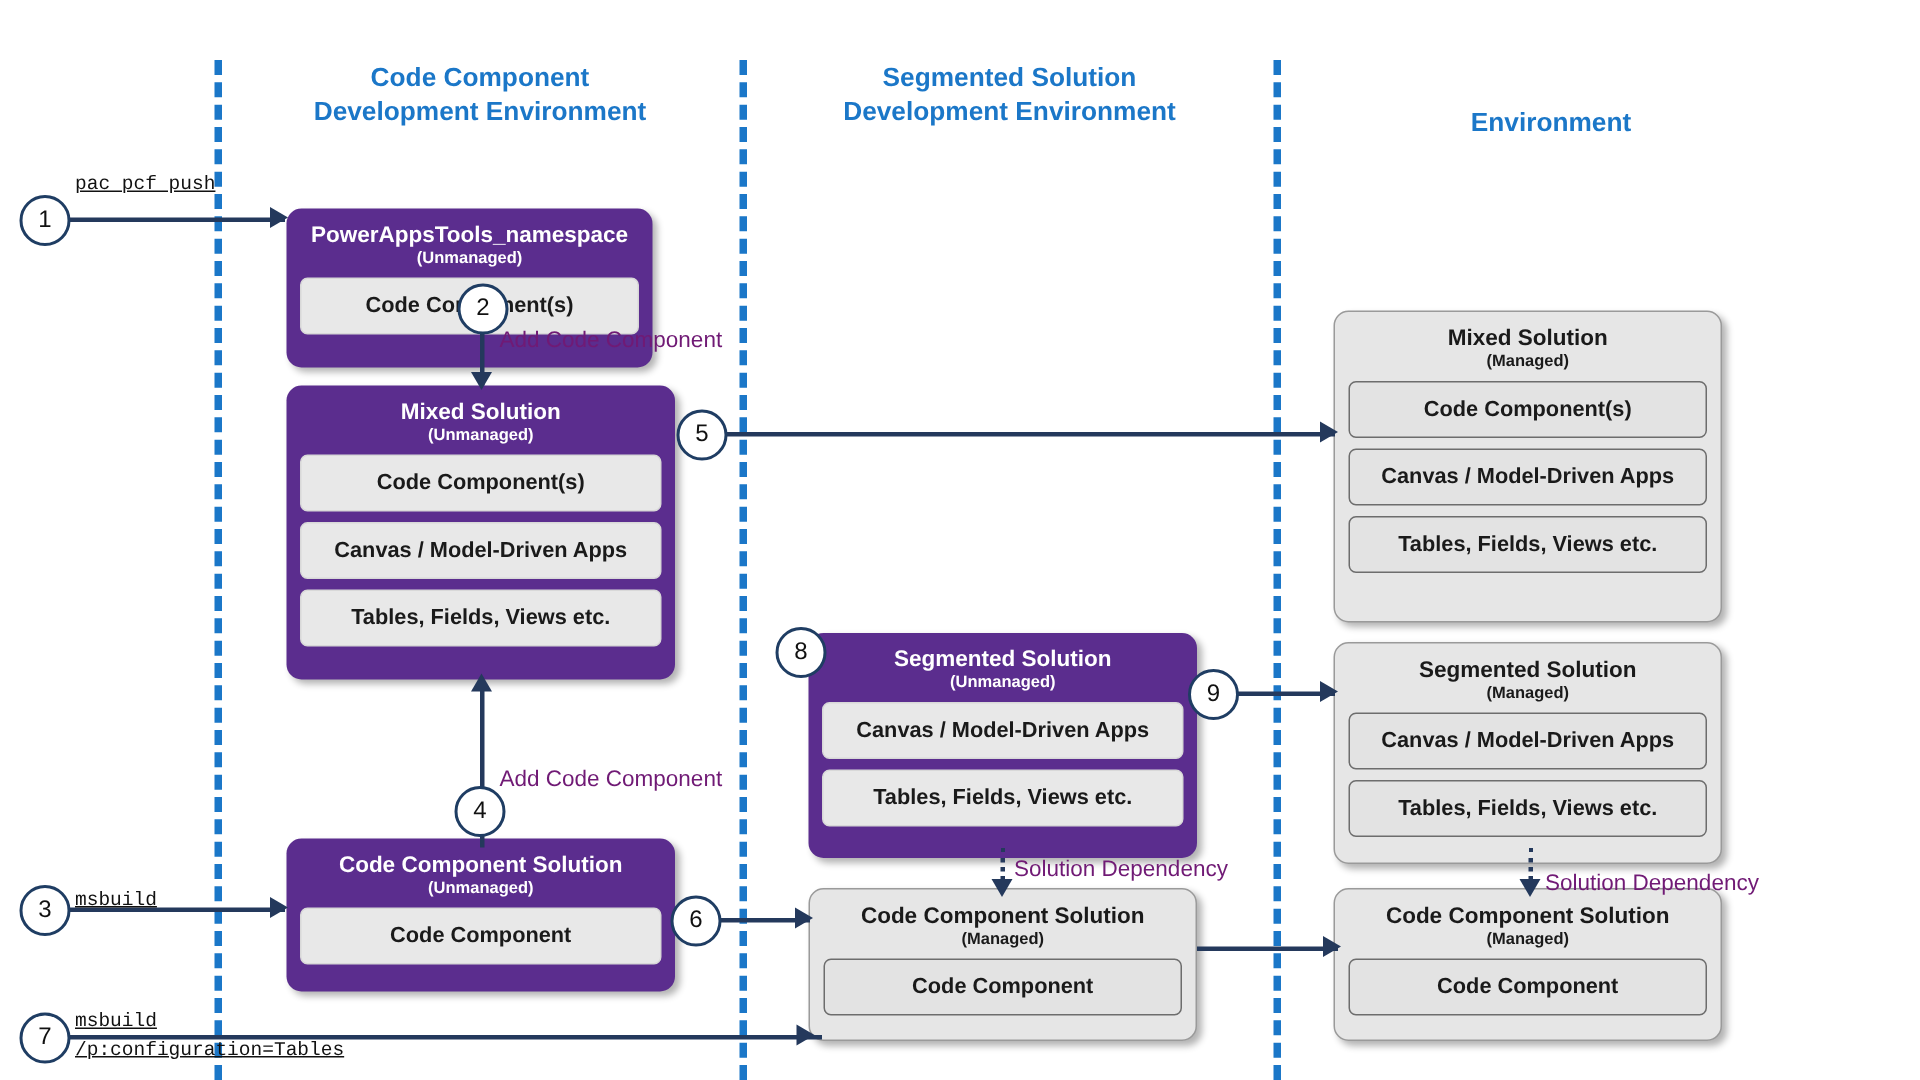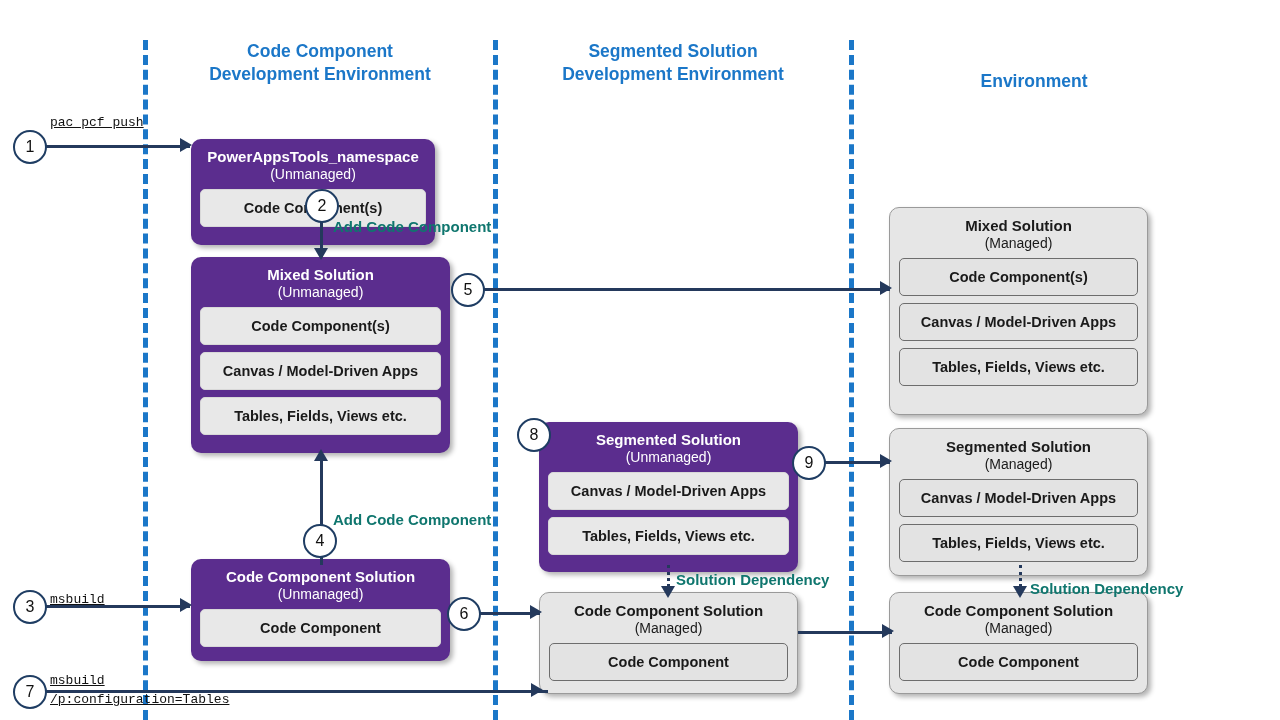--- a/index.html
+++ b/index.html
@@ -18,21 +18,21 @@
 
   
   .box{position:absolute;border-radius:10px;box-sizing:border-box;
        box-shadow:3px 3px 5px rgba(0,0,0,.30);}
   .box.purple{background:#5b2d8e;}
   .box.grey{background:#e6e6e6;border:1px solid #9a9a9a;}
   .box-title{text-align:center;font-weight:bold;font-size:15px;line-height:1.2;
              padding-top:9px;}
   .box.purple .box-title{color:#ffffff;}
   .box.grey .box-title{color:#1a1a1a;}
-  .box-sub{display:block;font-weight:normal;font-size:14px;}
+  .box-sub{display:block;font-weight:bold;font-size:11px;}
   .box.purple .box-sub{color:#ffffff;}
   .items{padding:6px 9px 9px 9px;}
   .item{background:#e8e8e8;border-radius:5px;text-align:center;
         font-size:14.5px;font-weight:bold;color:#1a1a1a;
         padding:10px 14px;margin-bottom:7px;box-sizing:border-box;}
   .box.purple .item{border:1px solid #d8d8d8;}
   .box.grey .item{border:1px solid #6d6d6d;background:#e3e3e3;}
   .item:last-child{margin-bottom:0;}
 
   
@@ -50,21 +50,21 @@
   .arrow-d{position:absolute;width:0;height:0;z-index:6;
            border-left:7px solid transparent;border-right:7px solid transparent;
            border-top:12px solid #24395c;}
   .arrow-u{position:absolute;width:0;height:0;z-index:6;
            border-left:7px solid transparent;border-right:7px solid transparent;
            border-bottom:12px solid #24395c;}
   .dep-line{position:absolute;width:0;z-index:5;
             border-left:3px dotted #24395c;}
 
   
-  .lbl{position:absolute;font-size:15px;font-weight:bold;color:#0f766e;
+  .lbl{position:absolute;font-size:15px;font-weight:normal;color:#701a75;
        white-space:nowrap;z-index:10;}
   .cmd{position:absolute;font-family:"Liberation Mono",monospace;
        font-size:13px;color:#111;white-space:pre;z-index:10;text-decoration:underline;}
 </style>
 </head>
 <body>
 
 <div id="stage">
 
   <div class="divider" style="left:143px;"></div>

